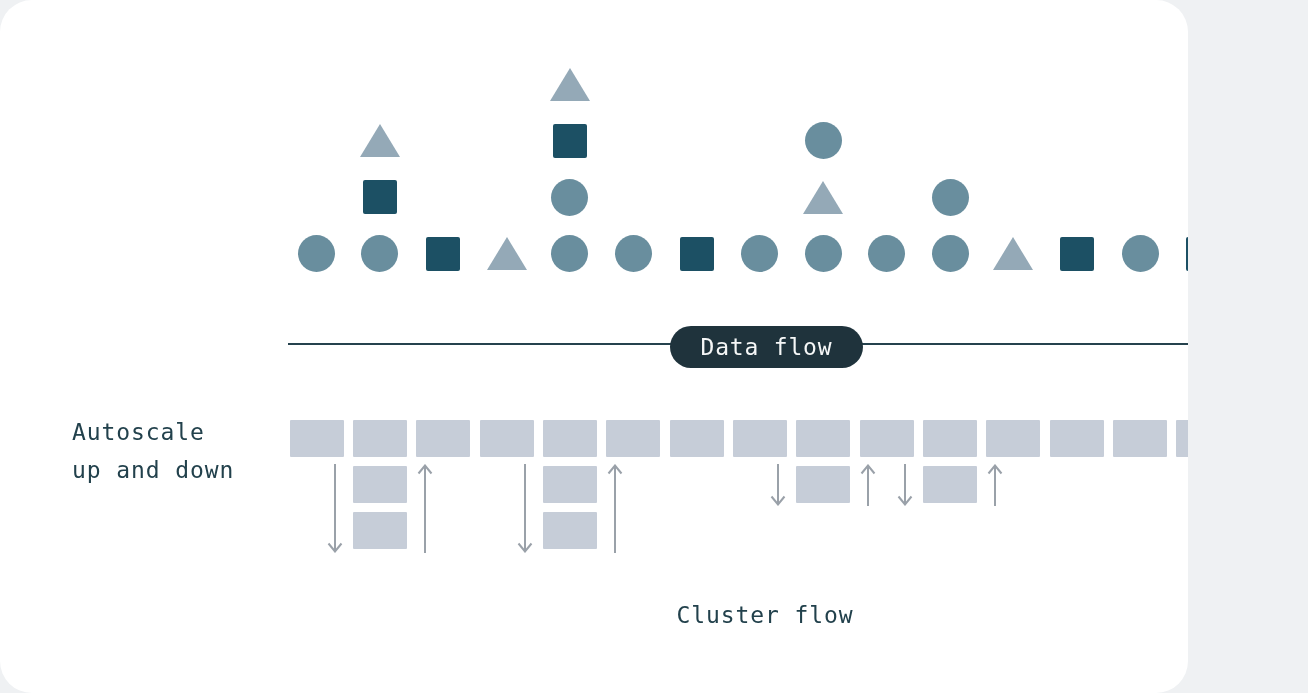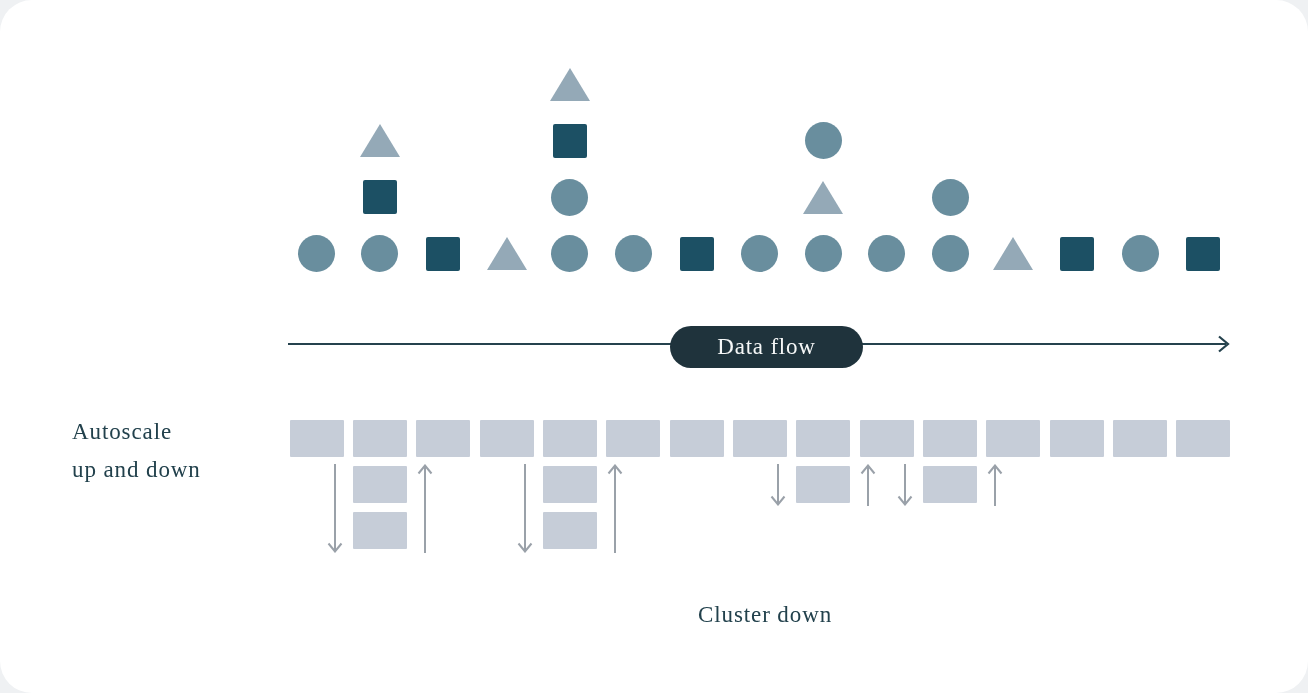--- a/index.html
+++ b/index.html
@@ -8,22 +8,22 @@
     --pill:#1F333C; --line:#25424D; --pill-text:#F5F7F7;
     --page-bg:#EFF1F3; --card-bg:#FFFFFF;
   }
   *{box-sizing:border-box;}
   html,body{margin:0;padding:0;}
   body{
     width:1308px;height:693px;background:var(--page-bg);
     font-family:"DejaVu Sans Mono","Liberation Mono",monospace;
   }
   .card{
-    position:absolute;left:0;top:0;width:1308px;height:693px;
-    background:var(--card-bg);border-radius:32px;overflow:hidden;font-family:Liberation Serif, serif;
+    position:absolute;left:0;top:0;width:1188px;height:693px;
+    background:var(--card-bg);border-radius:32px;overflow:hidden;
   }
   .layer{position:absolute;left:0;top:0;width:100%;height:100%;}
   .shape{position:absolute;}
   .shape.circle{width:37px;height:37px;border-radius:50%;background:var(--circle);}
   .shape.square{width:34px;height:34px;border-radius:2px;background:var(--square);}
   .shape.triangle{width:0;height:0;border-left:20px solid transparent;
     border-right:20px solid transparent;border-bottom:33px solid var(--triangle);}
   .flow-svg{position:absolute;left:288px;top:333px;}
   .pill{
     position:absolute;left:670px;top:326px;width:193px;height:42px;
@@ -134,15 +134,15 @@
       <svg width="18" height="42" viewBox="0 0 18 42" class="scale-arrow" style="left: 896px; top: 464px;">
         <line x1="9" y1="0" x2="9" y2="40"></line>
         <polyline points="2.5,32.5 9,40.5 15.5,32.5"></polyline>
       </svg>
       <svg width="18" height="42" viewBox="0 0 18 42" class="scale-arrow" style="left: 986px; top: 464px;">
         <line x1="9" y1="2" x2="9" y2="42"></line>
         <polyline points="2.5,9.5 9,1.5 15.5,9.5"></polyline>
       </svg>
     </div>
 
-  <div class="cluster-label">Cluster down</div>
+  <div class="cluster-label">Cluster flow</div>
 
 </div>
 
 </body></html>

